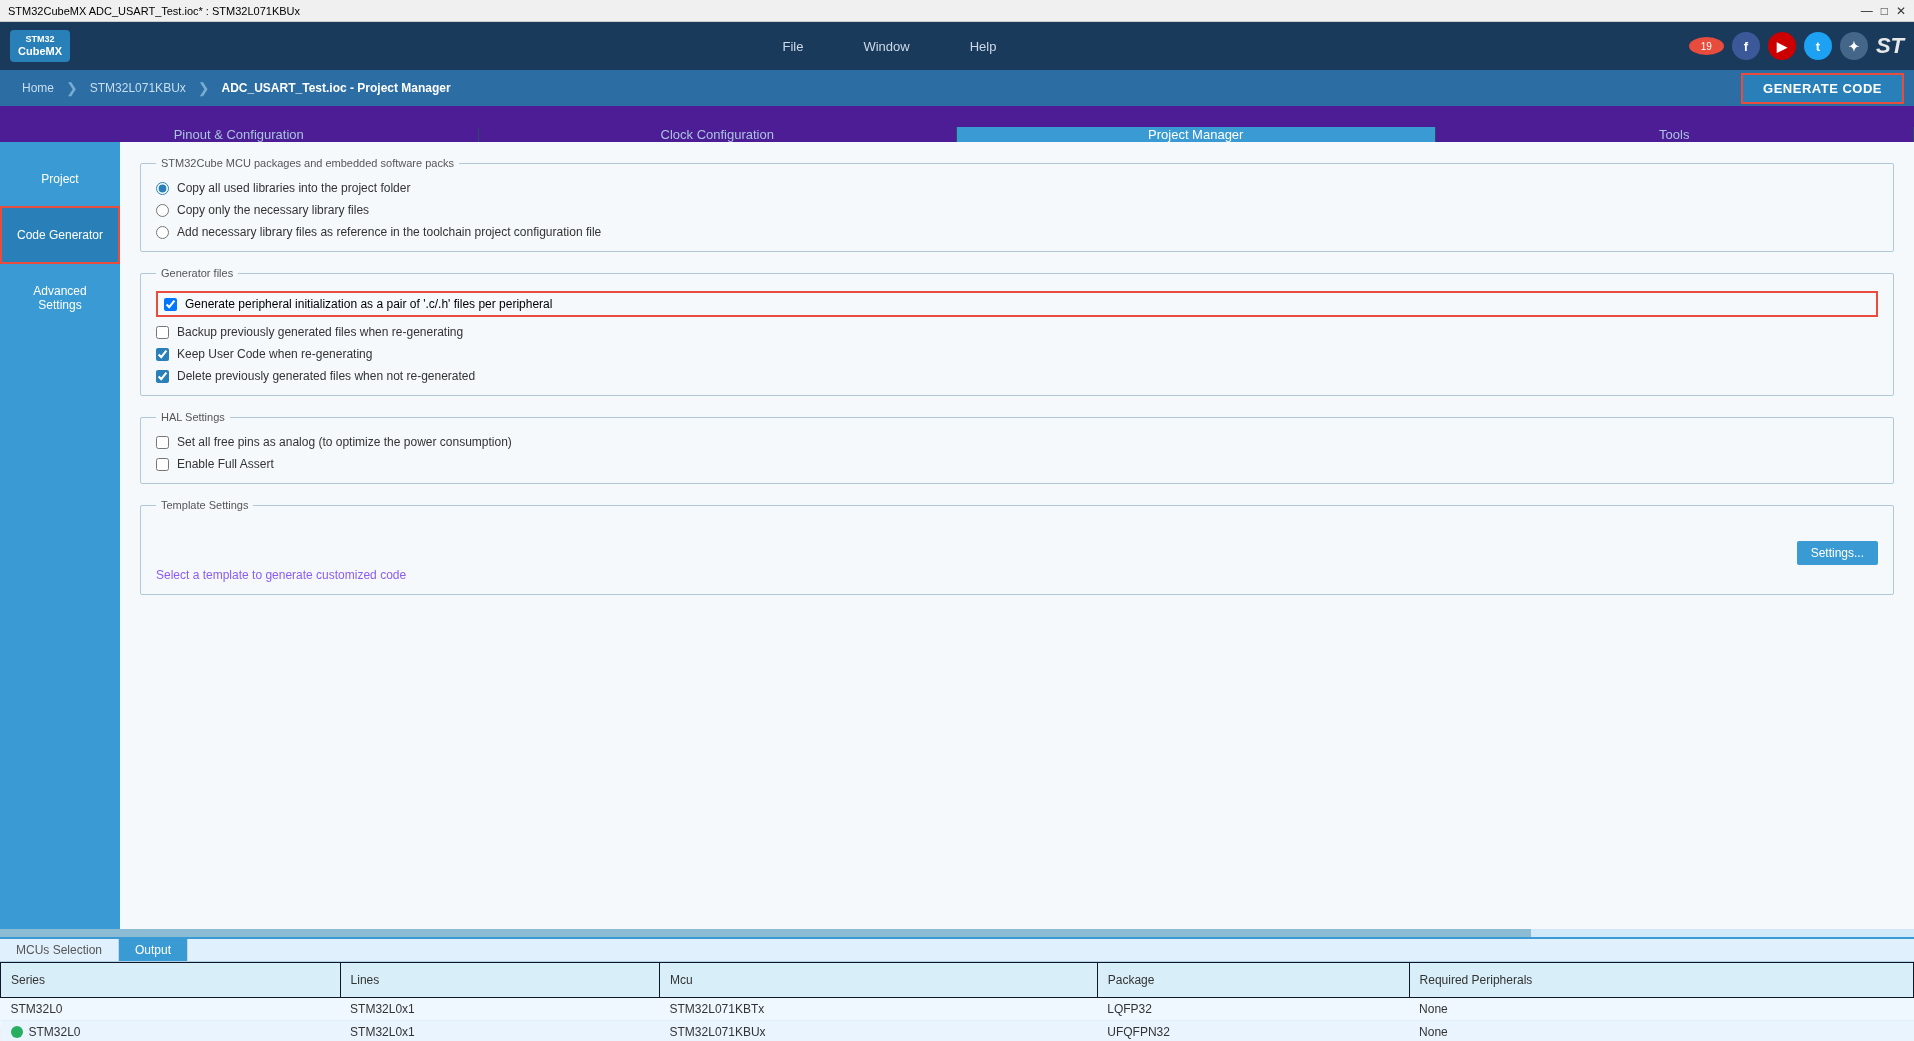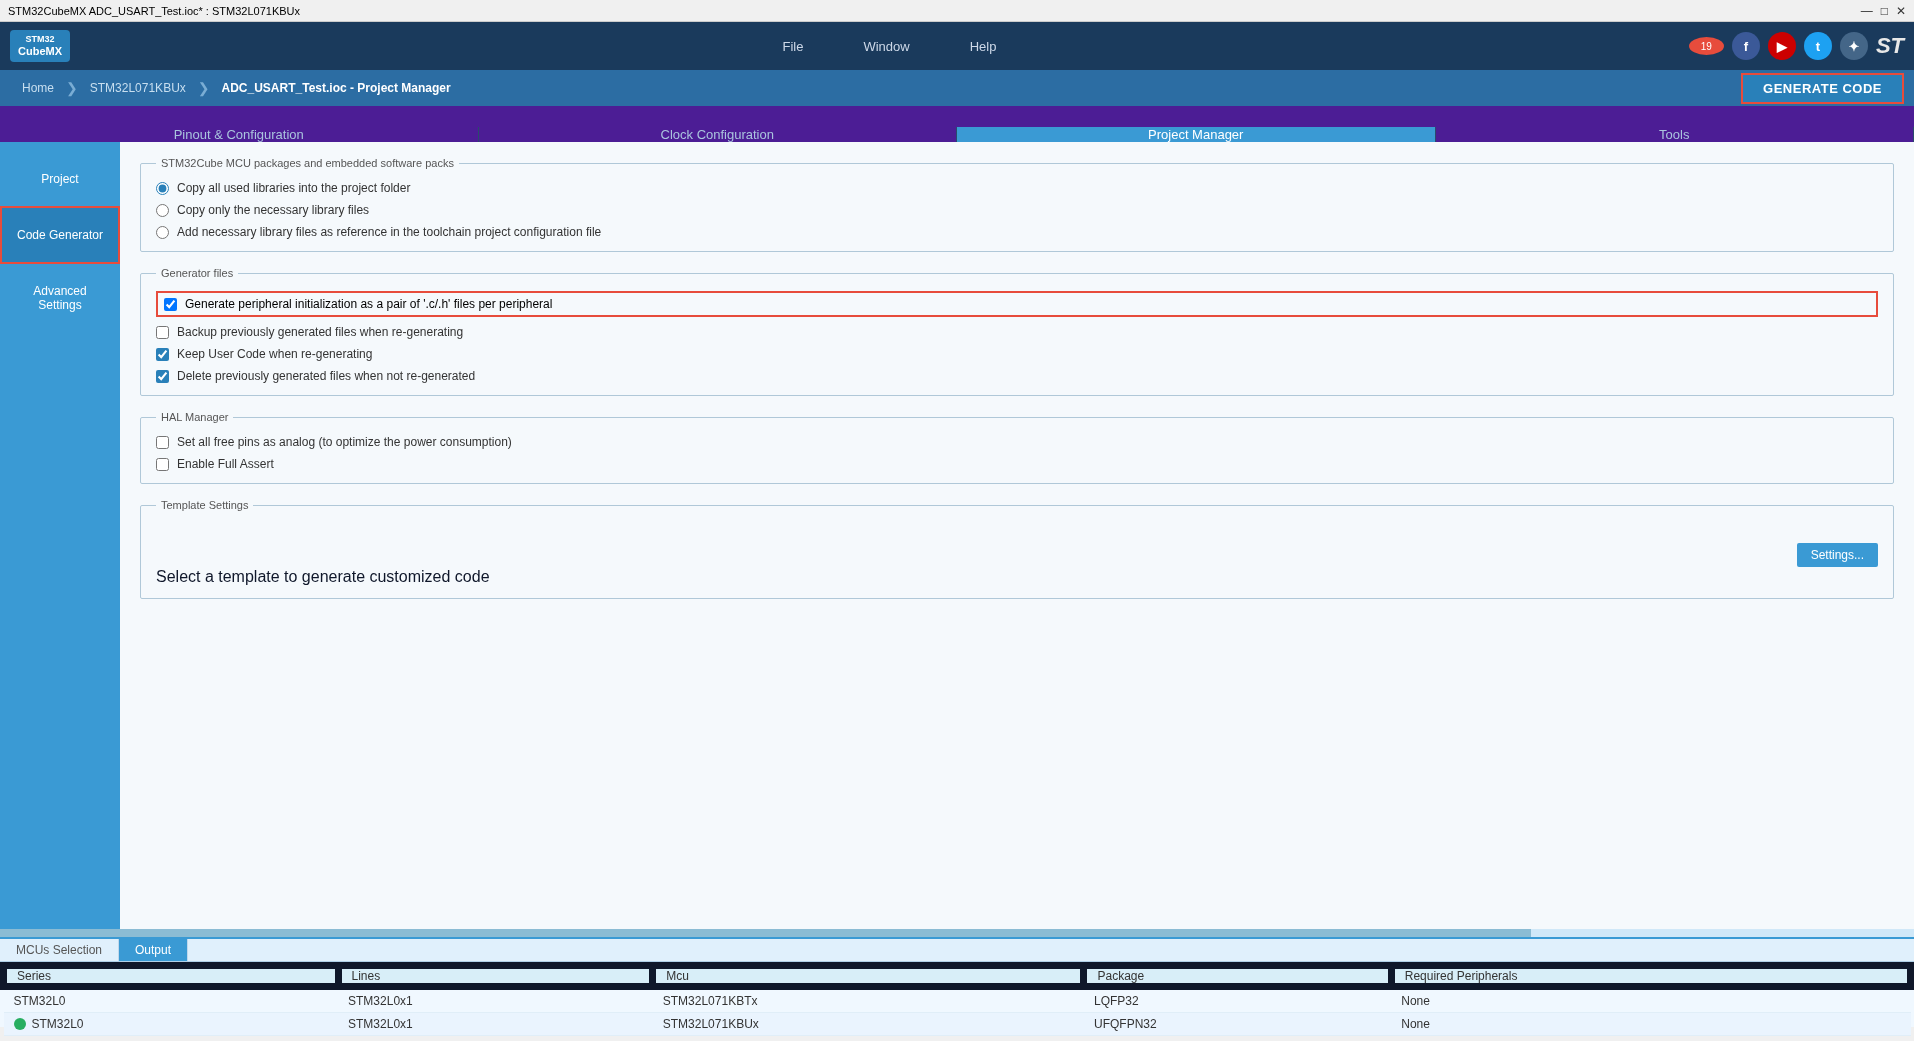--- a/index.html
+++ b/index.html
@@ -227,23 +227,23 @@
       background: #3a9ad4;
       color: white;
     }
     .bottom-table {
       width: 100%;
       border-collapse: collapse;
       font-size: 12px;
     }
     .bottom-table th {
       background: #d8eef8;
-      padding: 0 10px;
+      padding: 10px 10px;
       text-align: left;
-      border: 7px solid #0f172a;
+      border: 1px solid #0f172a;
       font-weight: normal;
       color: #333;
     }
     .bottom-table td {
       padding: 4px 10px;
       border-bottom: 1px solid #e0eef8;
       color: #333;
     }
     .row-with-icon { display: flex; align-items: center; gap: 6px; }
     .green-circle { 
@@ -346,37 +346,37 @@
           <span>Keep User Code when re-generating</span>
         </label>
         <label class="checkbox-item">
           <input type="checkbox" checked="" style="">
           <span>Delete previously generated files when not re-generated</span>
         </label>
       </div>
     </fieldset>
 
     <fieldset>
-      <legend>HAL Manager</legend>
+      <legend>HAL Settings</legend>
       <div class="checkbox-group">
         <label class="checkbox-item">
           <input type="checkbox" style="">
           <span>Set all free pins as analog (to optimize the power consumption)</span>
         </label>
         <label class="checkbox-item">
           <input type="checkbox" style="">
           <span>Enable Full Assert</span>
         </label>
       </div>
     </fieldset>
 
     <fieldset>
       <legend>Template Settings</legend>
       <div class="template-row">
-        <span style="color:#0f172a; font-size:16px;margin-top:45px;">Select a template to generate customized code</span>
+        <span style="color:#8b5cf6; font-size:12px;margin-top:45px;">Select a template to generate customized code</span>
         <button class="settings-btn">Settings...</button>
       </div>
     </fieldset>
 
   </div>
 </div>
 
 <div class="scroll-area">
   <div class="scroll-thumb"></div>
 </div>

